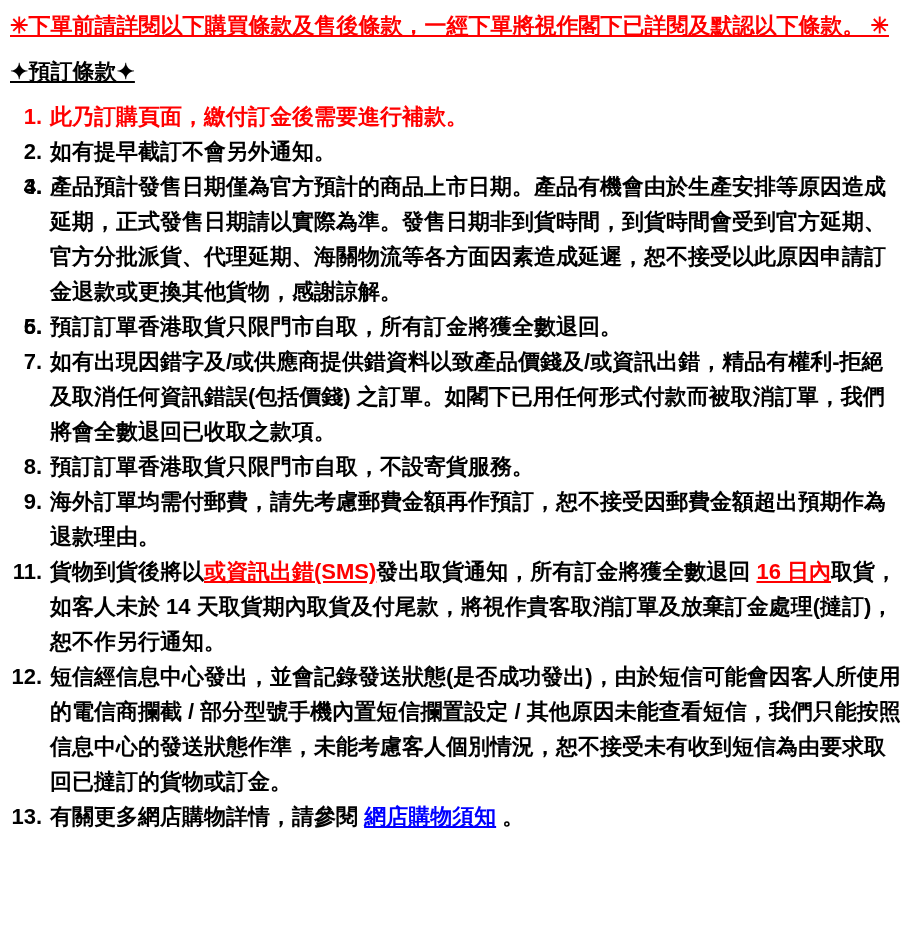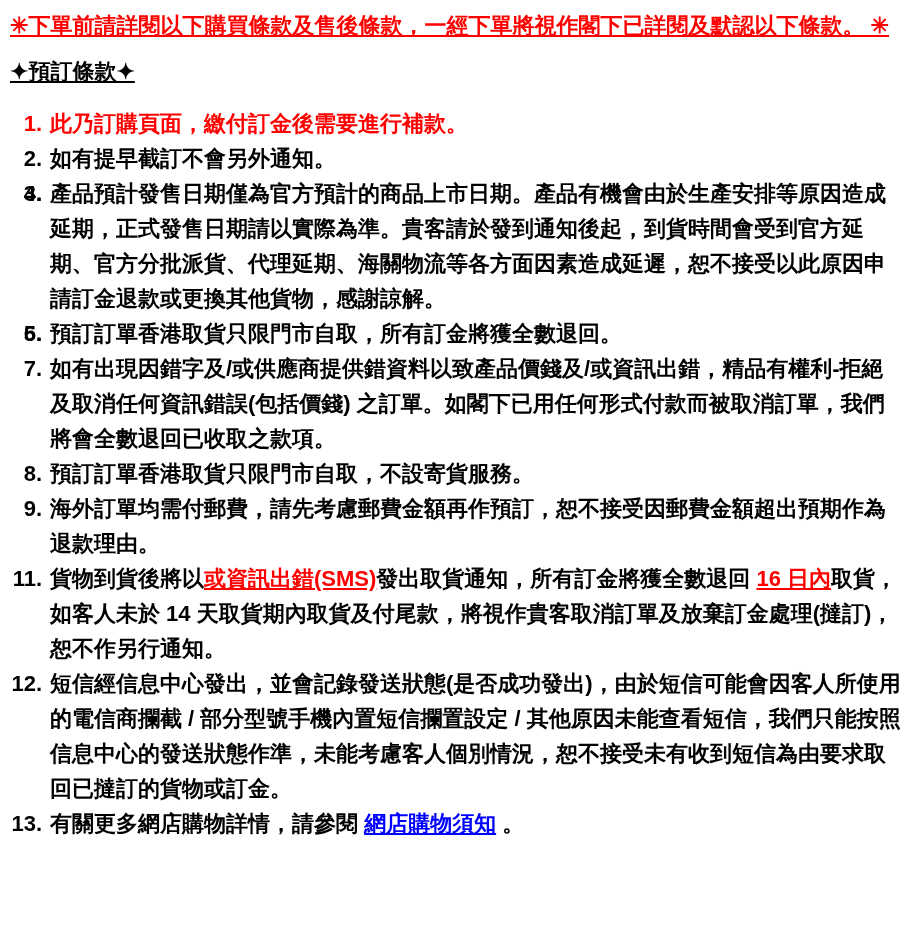--- a/index.html
+++ b/index.html
@@ -16,21 +16,21 @@
     padding: 8px 12px 10px 10px;
   }
   .page-title {
     color: var(--alert-red, #ff0000);
     text-decoration: underline;
     margin-bottom: 11px;
   }
   .section-heading {
     color: var(--body-black, #000000);
     text-decoration: underline;
-    margin-bottom: 17px;
+    margin-bottom: 10px;
   }
   ol.terms-list {
     list-style: none;
     margin: 0;
     padding-left: 40px;
   }
   ol.terms-list > li {
     position: relative;
   }
   .term-number {
@@ -53,21 +53,21 @@
 <body>
 
 <div class="page-title">✳下單前請詳閱以下購買條款及售後條款，一經下單將視作閣下已詳閱及默認以下條款。 ✳</div>
 
 <div class="section-heading">✦預訂條款✦</div>
 
 <ol class="terms-list">
     <li class="red-item"><span class="term-number">1.</span><span>此乃訂購頁面，繳付訂金後需要進行補款。</span></li>
     <li><span class="term-number">2.</span><span>如有提早截訂不會另外通知。</span></li>
     <li><span class="term-number">3.</span></li>
-    <li><span class="term-number">4.</span><span>產品預計發售日期僅為官方預計的商品上市日期。產品有機會由於生產安排等原因造成延期，正式發售日期請以實際為準。貴客請於發到通知後起，到貨時間會受到官方延期、官方分批派貨、代理延期、海關物流等各方面因素造成延遲，恕不接受以此原因申請訂金退款或更換其他貨物，感謝諒解。</span></li>
+    <li><span class="term-number">4.</span><span>產品預計發售日期僅為官方預計的商品上市日期。產品有機會由於生產安排等原因造成延期，正式發售日期請以實際為準。發售日期非到貨時間，到貨時間會受到官方延期、官方分批派貨、代理延期、海關物流等各方面因素造成延遲，恕不接受以此原因申請訂金退款或更換其他貨物，感謝諒解。</span></li>
     <li><span class="term-number">5.</span></li>
     <li><span class="term-number">6.</span><span>預訂訂單香港取貨只限門市自取，所有訂金將獲全數退回。</span></li>
     <li><span class="term-number">7.</span><span>如有出現因錯字及/或供應商提供錯資料以致產品價錢及/或資訊出錯，精品有權利-拒絕及取消任何資訊錯誤(包括價錢) 之訂單。如閣下已用任何形式付款而被取消訂單，我們將會全數退回已收取之款項。</span></li>
     <li><span class="term-number">8.</span><span>預訂訂單香港取貨只限門市自取，不設寄貨服務。</span></li>
     <li><span class="term-number">9.</span><span>海外訂單均需付郵費，請先考慮郵費金額再作預訂，恕不接受因郵費金額超出預期作為退款理由。</span></li>
     <li><span class="term-number">11.</span><span>貨物到貨後將以</span><span class="seg-red-underline">或資訊出錯(SMS)</span><span>發出取貨通知，所有訂金將獲全數退回 </span><span class="seg-red-underline">16 日內</span><span>取貨，如客人未於 14 天取貨期內取貨及付尾款，將視作貴客取消訂單及放棄訂金處理(撻訂)，恕不作另行通知。</span></li>
     <li><span class="term-number">12.</span><span>短信經信息中心發出，並會記錄發送狀態(是否成功發出)，由於短信可能會因客人所使用的電信商攔截 / 部分型號手機內置短信攔置設定 / 其他原因未能查看短信，我們只能按照信息中心的發送狀態作準，未能考慮客人個別情況，恕不接受未有收到短信為由要求取回已撻訂的貨物或訂金。</span></li>
     <li><span class="term-number">13.</span><span>有關更多網店購物詳情，請參閱 </span><a class="seg-link" href="#">網店購物須知</a><span> 。</span></li>
   </ol>
 

